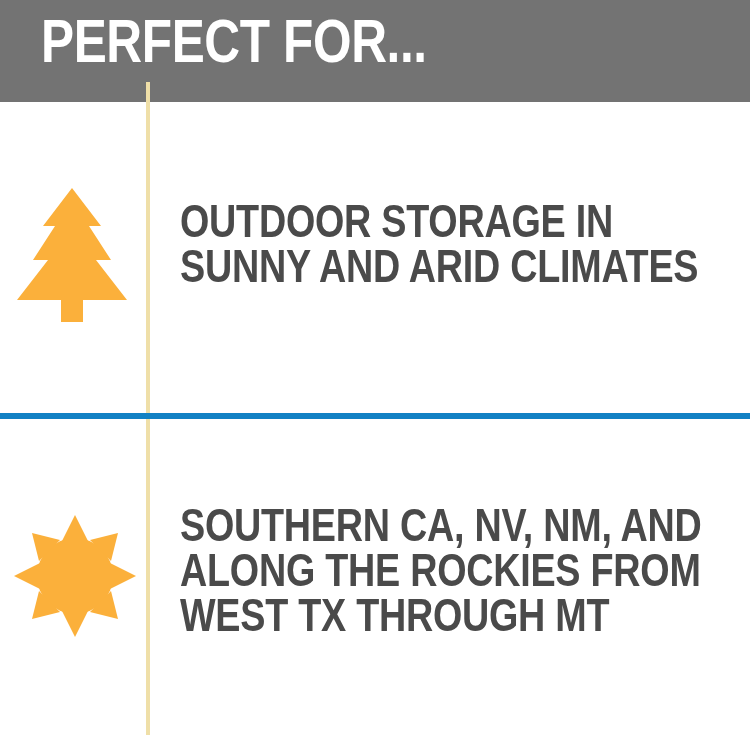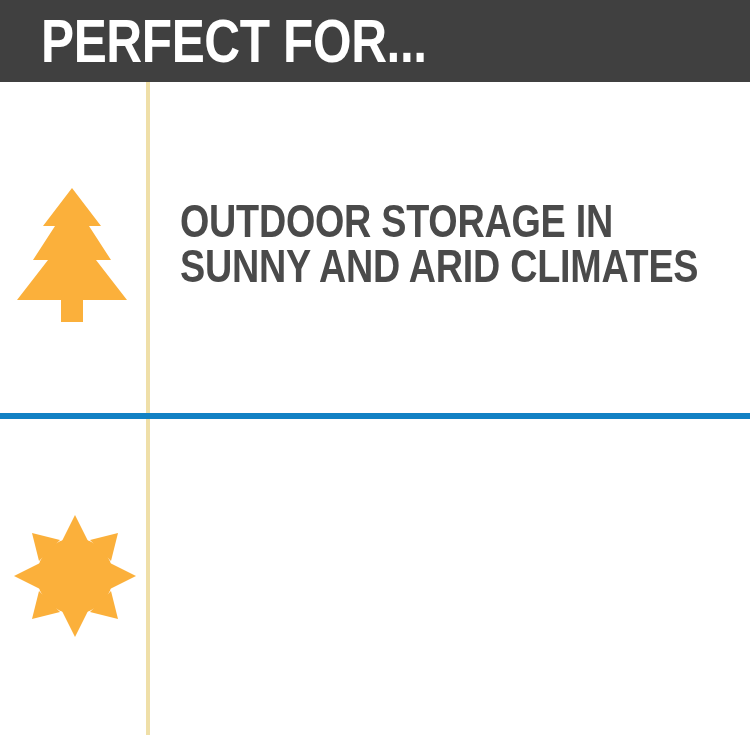--- a/index.html
+++ b/index.html
@@ -20,22 +20,22 @@
     height: 750px;
     background: #ffffff;
   }
 
   
   .header-bar {
     position: absolute;
     left: 0;
     top: 0;
     width: 750px;
-    height: 82px;
-    background: #404040;
+    height: 102px;
+    background: #737373;
     overflow: hidden;
   }
   .header-title {
     position: absolute;
     left: 41px;
     top: 7px;
     color: #ffffff;
     font-family: "Liberation Sans Narrow", "Liberation Sans", sans-serif;
     font-size: 62px;
     line-height: 68px;
@@ -167,15 +167,22 @@
             <polygon points="61,122 48,96 74,96"></polygon>
             <polygon points="0,61 26,48 26,74"></polygon>
             <polygon points="104,18 97,46 76,25"></polygon>
             <polygon points="104,104 76,97 97,76"></polygon>
             <polygon points="18,104 25,76 46,97"></polygon>
             <polygon points="18,18 46,25 25,46"></polygon>
           </g>
         </svg>
       </span>
     </div>
+    <div class="text-cell">
+      <div class="headline" id="regions-headline">
+        <span class="line">SOUTHERN CA, NV, NM, AND</span>
+        <span class="line">ALONG THE ROCKIES FROM</span>
+        <span class="line">WEST TX THROUGH MT</span>
+      </div>
+    </div>
   </div>
 
 </div>
 
 </body></html>

